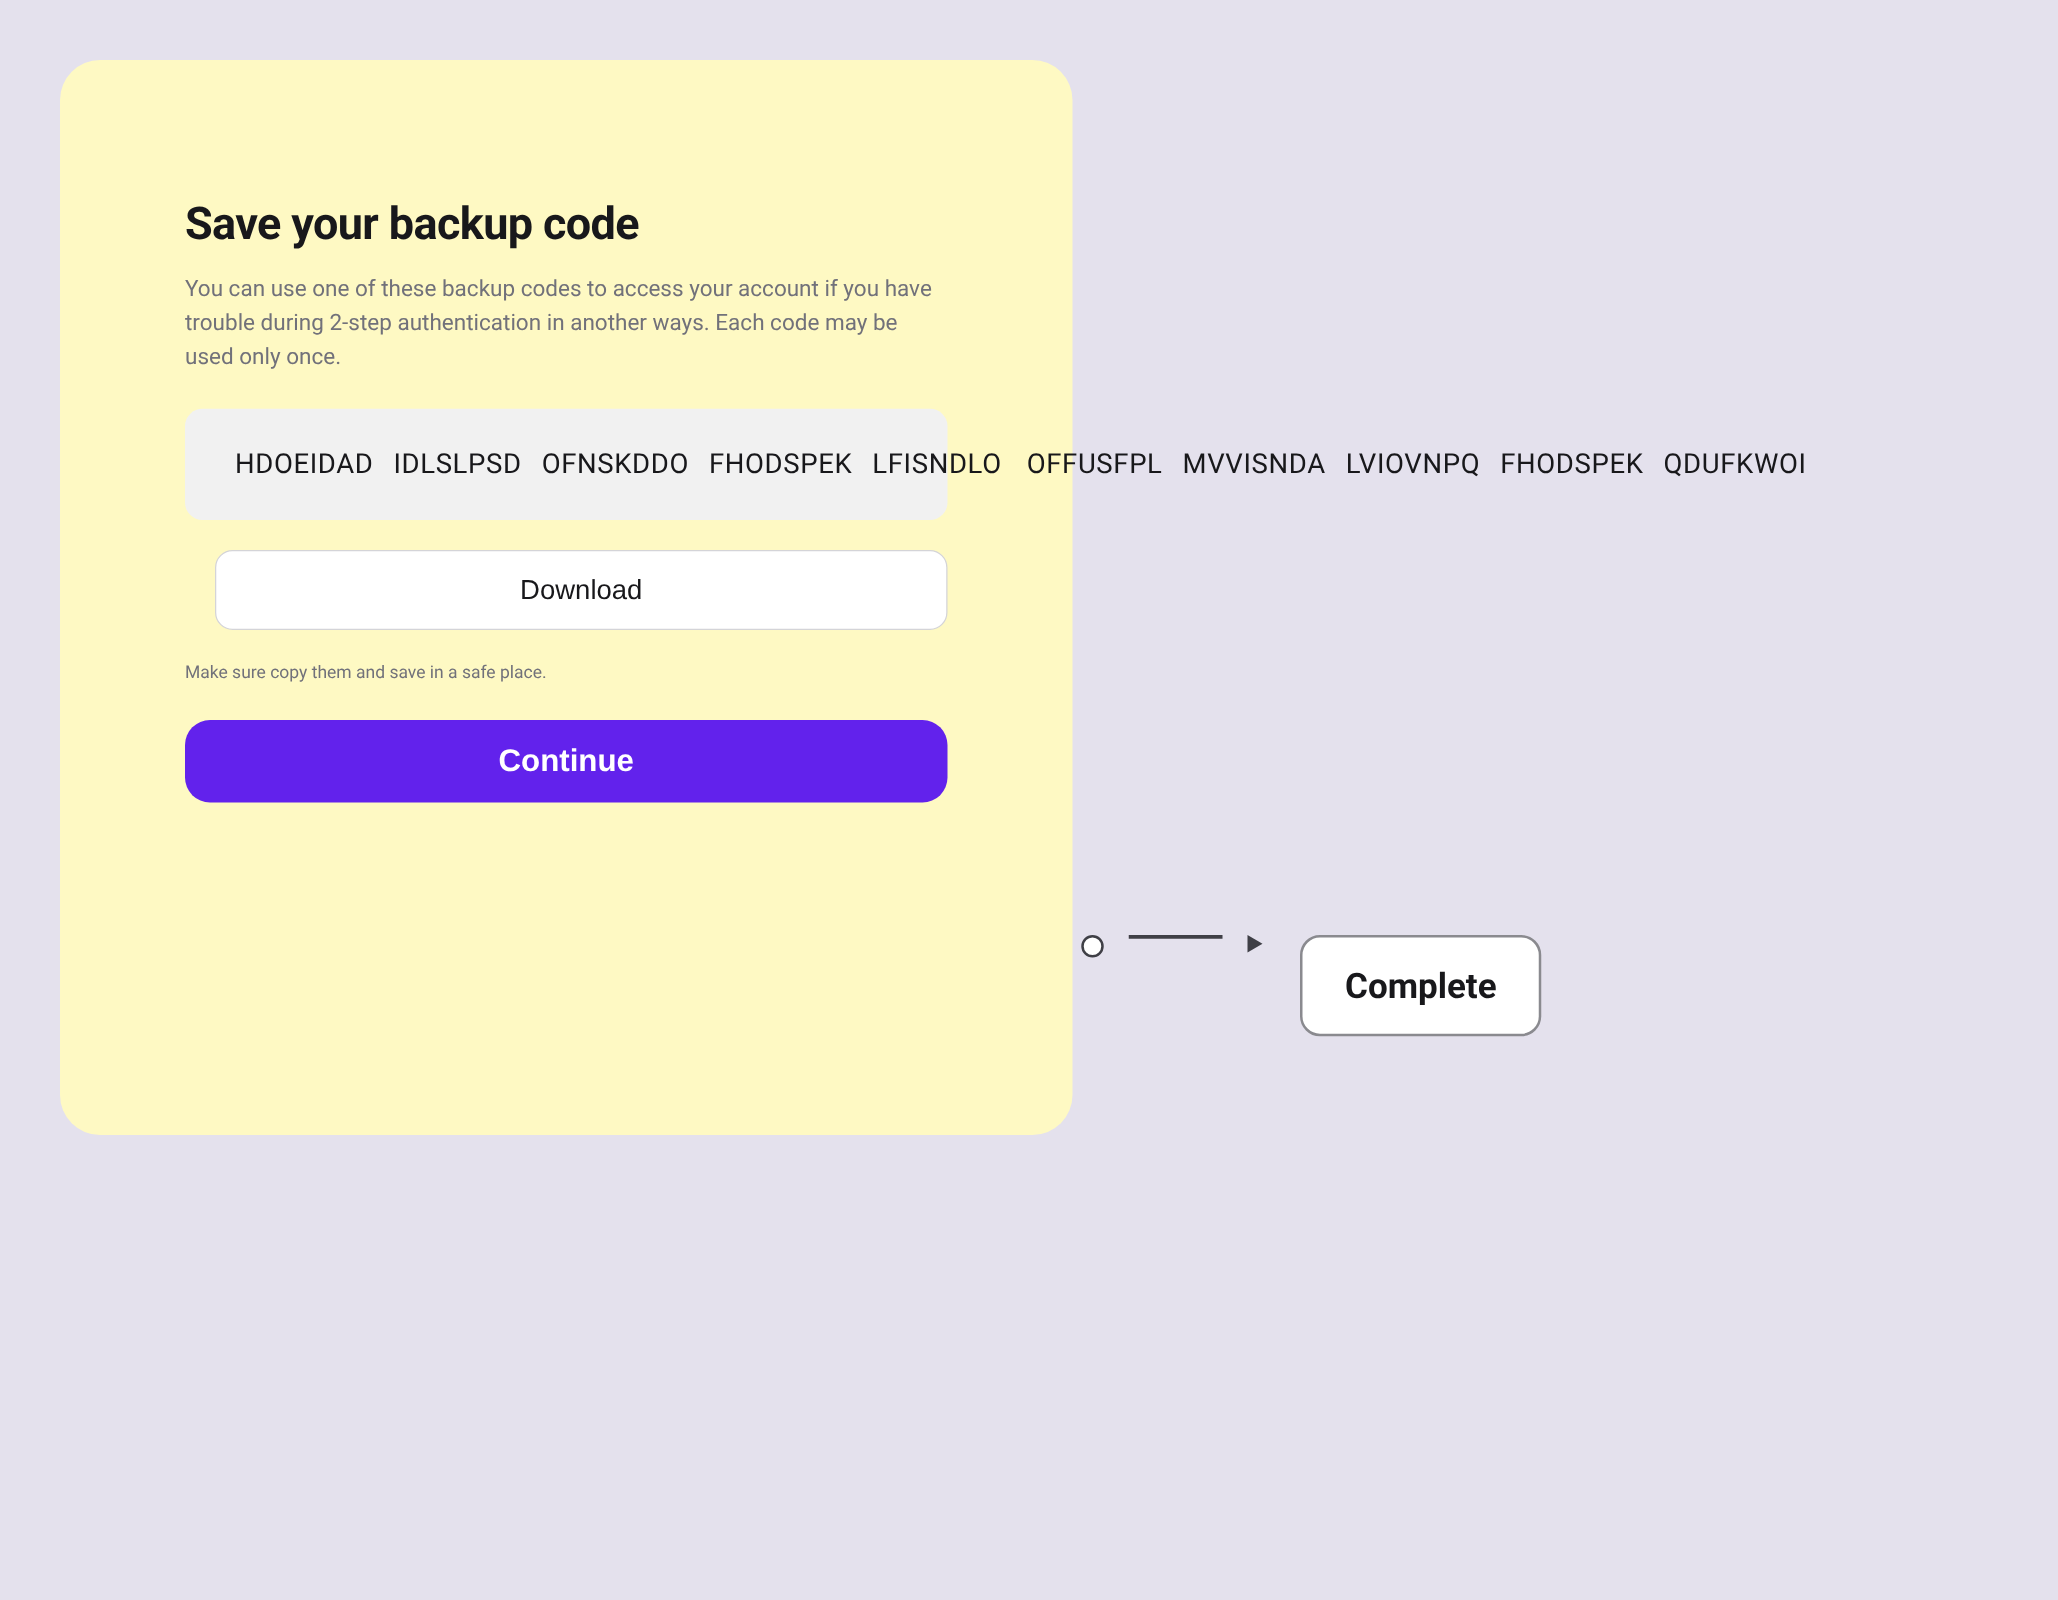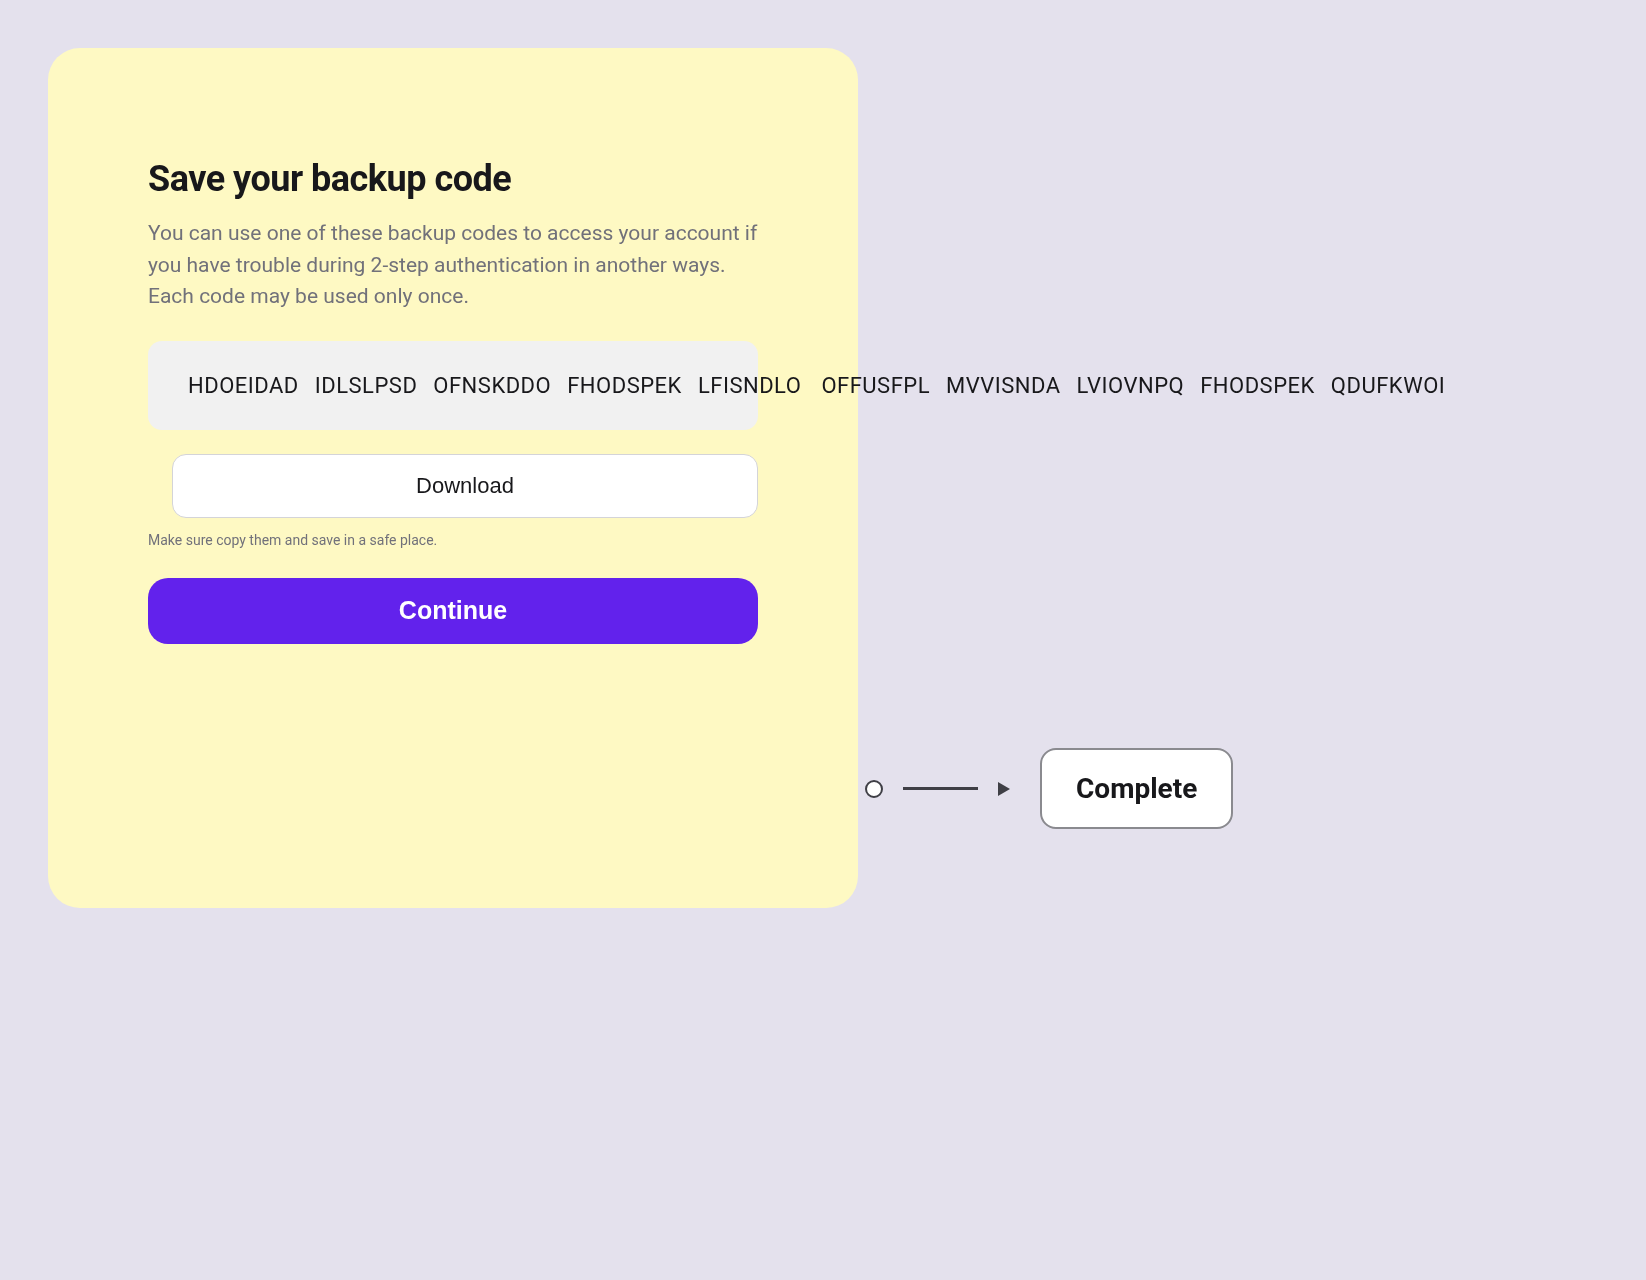--- a/index.html
+++ b/index.html
@@ -29,21 +29,21 @@
 
     .title {
       font-size: 36px;
       font-weight: 700;
       color: #18181b;
       margin-bottom: 18px;
       letter-spacing: -0.5px;
     }
 
     .description {
-      font-size: 21px;
+      font-size: 18px;
       line-height: 1.5;
       color: #71717a;
       margin-bottom: 28px;
     }
 
     .codes-container {
       background: #f1f1f1;
       border-radius: 14px;
       padding: 32px 40px;
       display: flex;
@@ -62,21 +62,21 @@
     .code-item {
       font-size: 22px;
       color: #18181b;
       font-weight: 400;
       letter-spacing: 0.5px;
     }
 
     .button-row {
       display: flex;
       gap: 8px;
-      margin-bottom: 14px;
+      margin-bottom: 26px;
       padding-left: 24px;
     }
 
     .btn-secondary {
       flex: 1;
       height: 64px;
       background: #ffffff;
       border: 1px solid #d4d4d8;
       border-radius: 14px;
       font-size: 22px;
@@ -107,21 +107,21 @@
       display: flex;
       align-items: center;
       justify-content: center;
     }
 
     .annotation {
       position: absolute;
       left: 865px;
       top: 748px;
       display: flex;
-      align-items: center;
+      align-items: flex-start;
       gap: 20px;
     }
 
     .arrow-circle {
       width: 18px;
       height: 18px;
       border: 2.5px solid #3f3f46;
       border-radius: 50%;
       background: #ffffff;
     }

